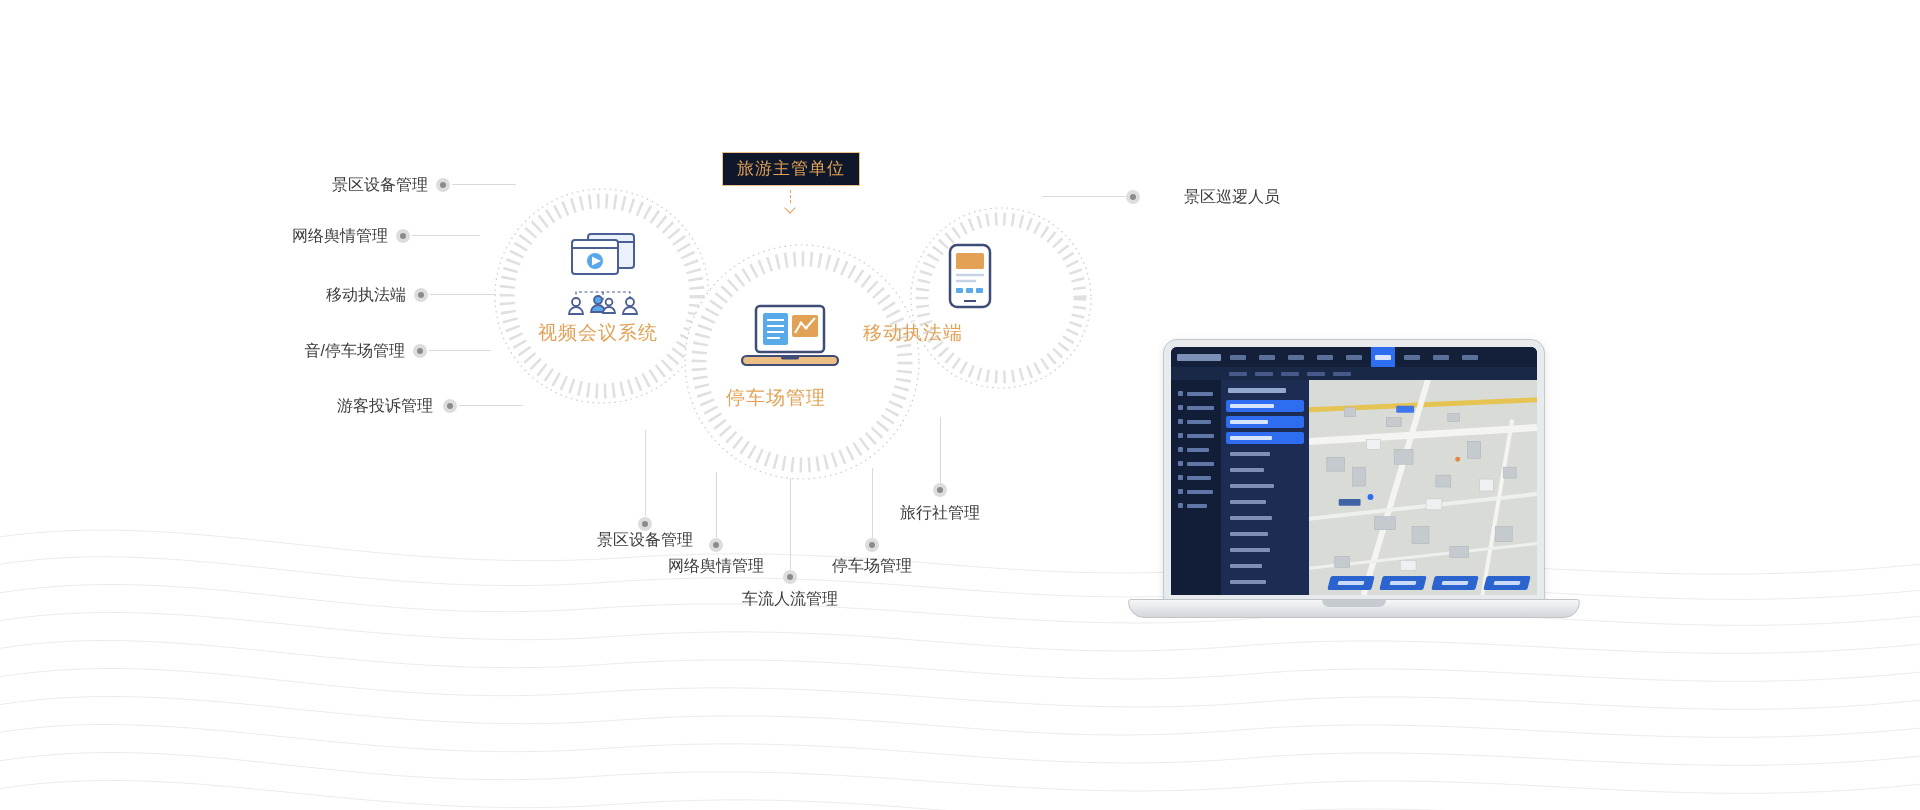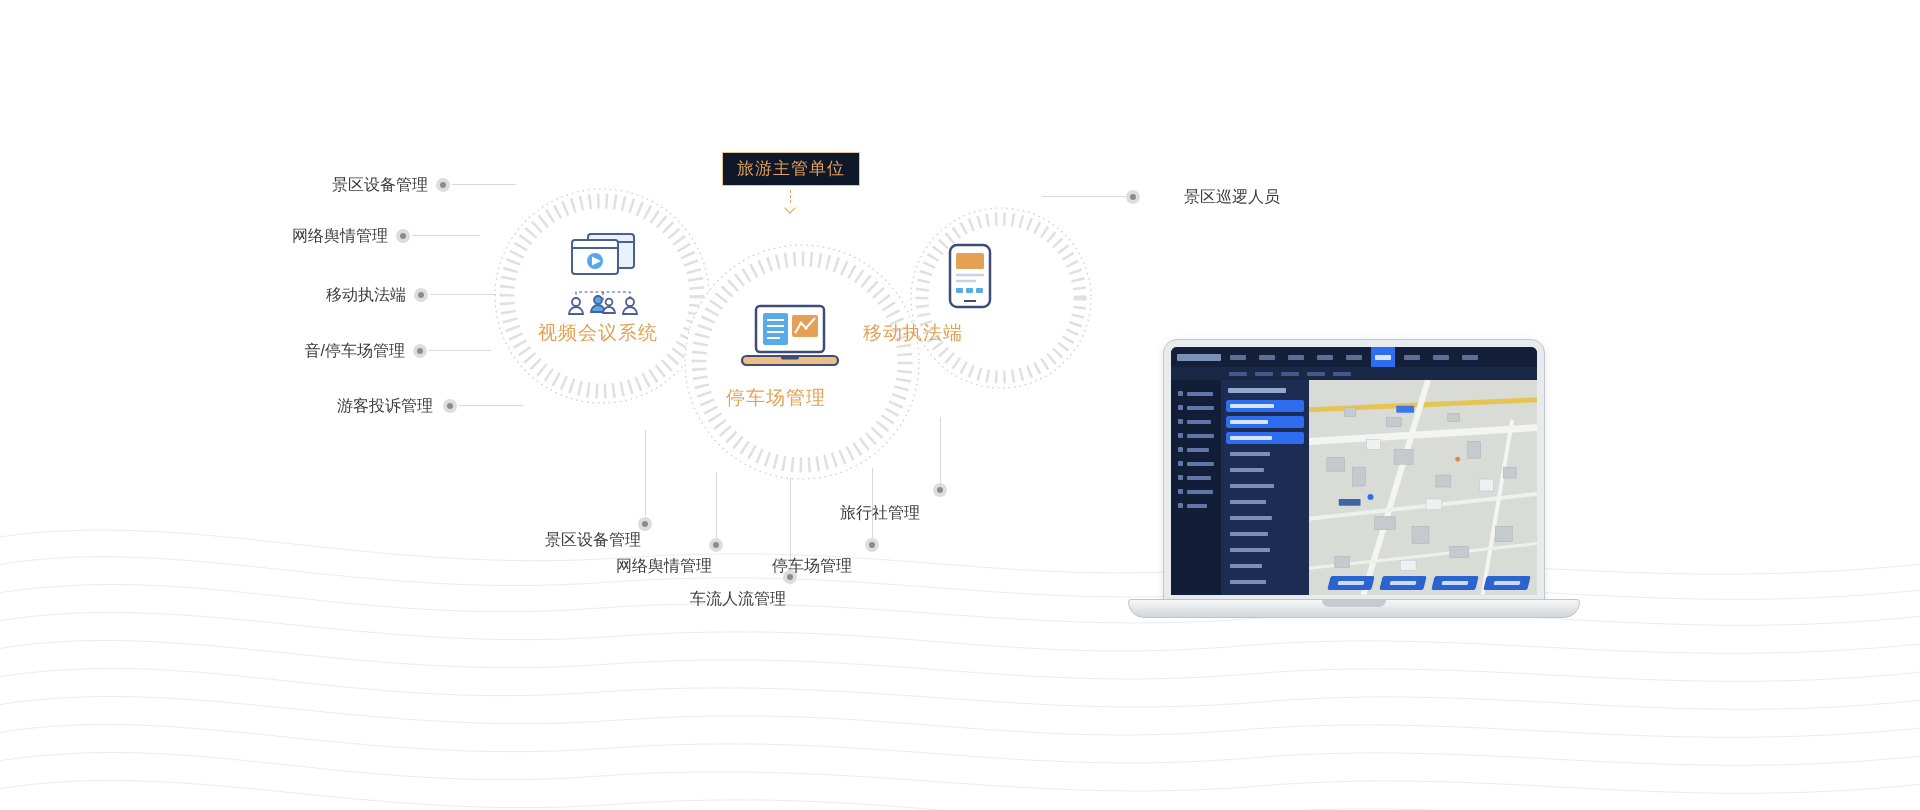--- a/index.html
+++ b/index.html
@@ -30,21 +30,21 @@
   .label-platform { left:726px; top:385px; width:130px; }
   .label-mobile { left:863px; top:320px; width:106px; }
 
   
   .hline { height:1px; background:#d9d9d9; z-index:4; }
   .vline { width:1px; background:#d9d9d9; z-index:4; }
   .dot { width:14px; height:14px; border-radius:50%; background:#dddddd; z-index:4; }
   .dot::after { content:""; position:absolute; left:4px; top:4px; width:6px; height:6px; border-radius:50%; background:#8c8c8c; }
   .callout-label { font-size:16px; color:#3c3c3c; z-index:5; }
   .t-right { width:200px; text-align:right; }
-  .t-center { width:200px; text-align:left; }
+  .t-center { width:200px; text-align:center; }
   .t-left { width:220px; text-align:left; }
 
   
   .laptop { left:1128px; top:339px; width:452px; height:284px; z-index:6; }
   .laptop-screen { position:absolute; left:35px; top:0; width:382px; height:262px; background:#e8ebee; border:1px solid #c3c8cd; border-radius:14px 14px 0 0; box-shadow:0 2px 8px rgba(0,0,0,0.10); }
   .screen-inner { position:absolute; left:7px; top:7px; right:7px; bottom:5px; background:#141f3a; border-radius:6px 6px 0 0; overflow:hidden; display:flex; flex-direction:column; }
   .db-topbar { height:20px; background:#141f3a; display:flex; align-items:center; gap:5px; padding:0 6px; flex:none; }
   .db-logo { width:44px; height:7px; background:#7c90b8; border-radius:1px; flex:none; }
   .db-tab { width:24px; height:20px; display:flex; align-items:center; justify-content:center; flex:none; }
   .db-tab i { display:block; width:16px; height:5px; background:#5a7099; border-radius:1px; }

